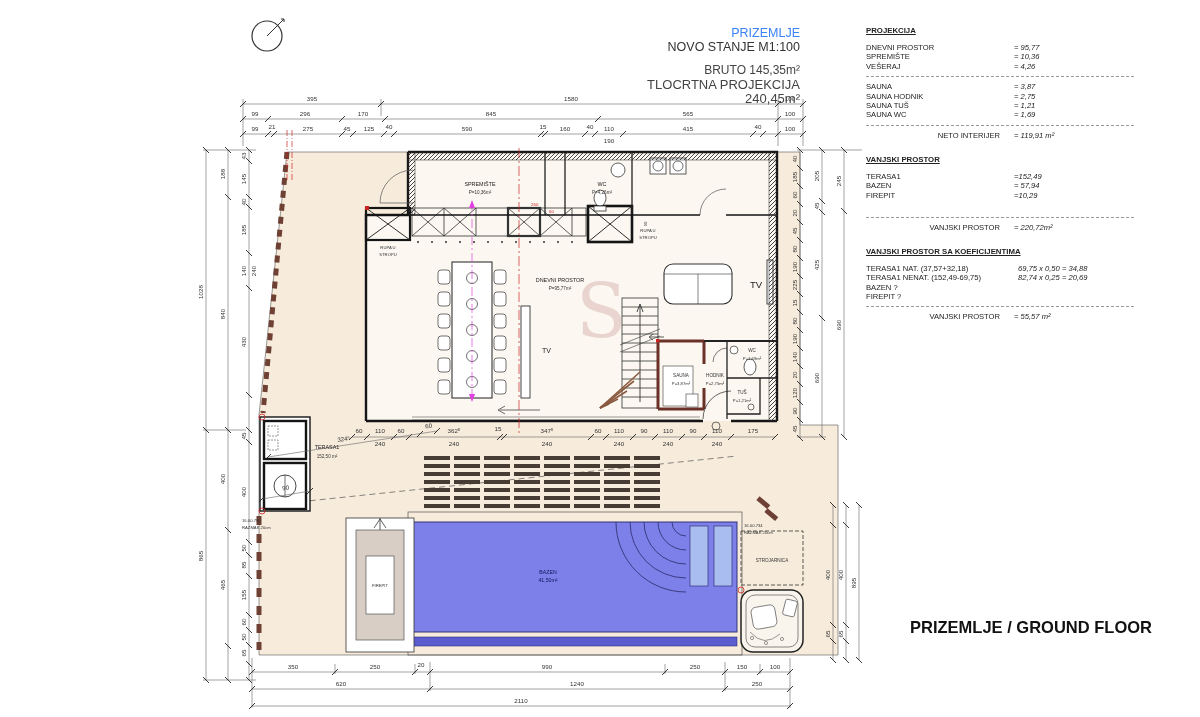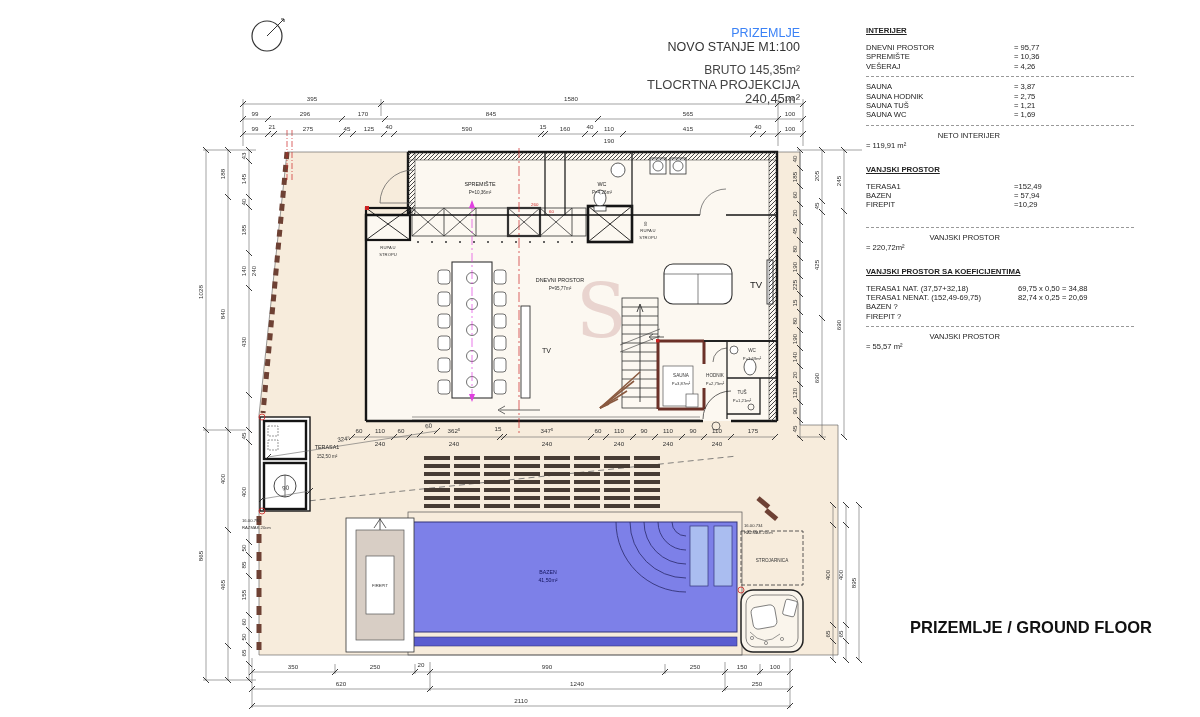--- a/index.html
+++ b/index.html
@@ -25,23 +25,23 @@
   .tblock .l1{font-size:12.5px;color:#3b82f6;}
   .tblock .l2{font-size:12.5px;color:#333;padding-left:23px;}
   .tblock .l3{font-size:12px;color:#444;margin-top:9px;}
   .tblock .l4{font-size:13px;color:#444;}
   
   .tables{position:absolute;left:866px;top:26px;width:268px;font-size:7.6px;color:#222;}
   .tbl{margin-bottom:0;}
   .tbl .hd{font-weight:bold;text-decoration:underline;font-size:7.8px;margin-bottom:8px;}
   .tbl .rw{display:flex;line-height:1.24;}
   .tbl .lb{width:148px;}
-  .tbl .vl{flex:1;}
+  .tbl .vl{flex:1;font-style:italic;}
   .tbl .sep{border-top:1px dashed #999;margin:5px 0;}
-  .tbl .tot{display:flex;line-height:1.3;flex-direction:column;}
+  .tbl .tot{display:flex;line-height:1.3;}
   .tbl .tot .lb{width:148px;text-align:right;padding-right:14px;box-sizing:border-box;}
   .tbl3 .rw .lb{width:152px;}
   .sp14{height:14px;}
   .sp12{height:12px;}
   
   .footer{position:absolute;left:900px;top:618px;width:252px;text-align:right;
           font-size:16.5px;font-weight:bold;color:#111;}
   .wm{position:absolute;color:rgba(196,144,140,.34);font-family:"DejaVu Serif",serif;pointer-events:none;}
   .wm1{left:576px;top:268px;font-size:74px;}
   .wm2{left:412px;top:340px;font-size:56px;letter-spacing:9px;}
@@ -528,21 +528,21 @@
 
 <div class="tblock">
   <div class="l1">PRIZEMLJE</div>
   <div class="l2">NOVO STANJE M1:100</div>
   <div class="l3">BRUTO 145,35m²</div>
   <div class="l4">TLOCRTNA PROJEKCIJA 240,45m²</div>
 </div>
 
 <div class="tables">
   <div class="tbl">
-    <div class="hd">INTERIJER</div>
+    <div class="hd">PROJEKCIJA</div>
     <div class="rw">
           <span class="lb">DNEVNI PROSTOR</span>
           <span class="vl">= 95,77</span>
         </div>
     <div class="rw">
           <span class="lb">SPREMIŠTE</span>
           <span class="vl">= 10,36</span>
         </div>
     <div class="rw">
           <span class="lb">VEŠERAJ</span>

